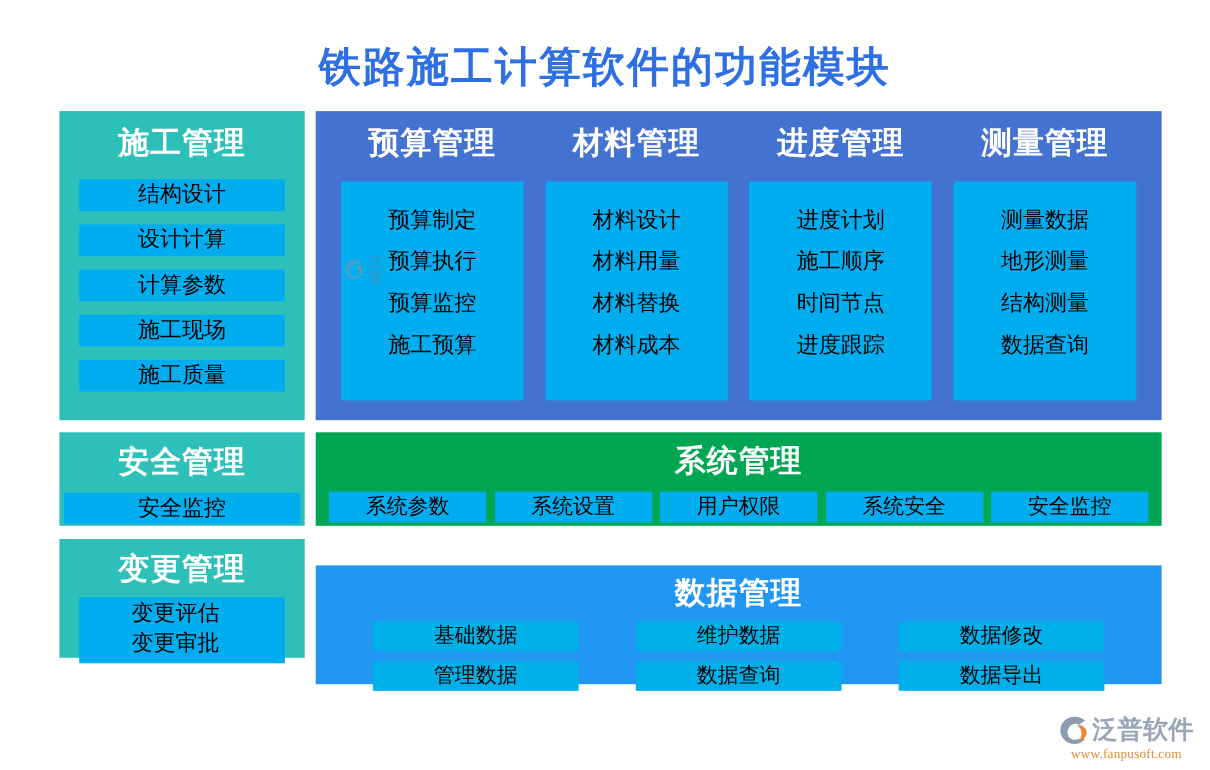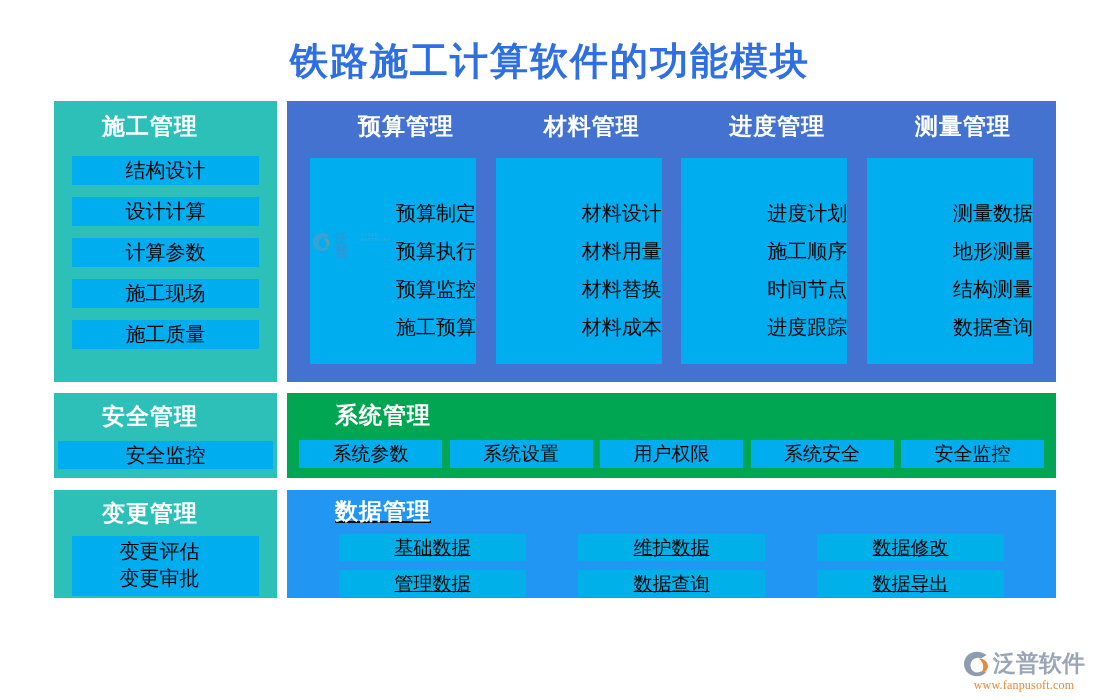--- a/index.html
+++ b/index.html
@@ -24,24 +24,23 @@
   }
 
   
   .panel{position:absolute;box-sizing:border-box;}
   .panel-teal{background:#2cc0b8;}
   .panel-indigo{background:#4472d0;}
   .panel-green{background:#00a651;}
   .panel-blue{background:#2196f3;}
 
   .panel-head{
-    color:#ffffff;font-weight:bold;
-    font-size:23px;letter-spacing:1px;
-    font-family:"Liberation Serif","DejaVu Serif",serif;
-    padding-left:48px;
+    text-align:center;color:#ffffff;font-weight:bold;
+    font-size:28px;letter-spacing:1px;
+    font-family:"Liberation Serif","DejaVu Serif",serif;
   }
 
   
   .chip{
     background:#00aeef;color:#000000;
     text-align:center;font-size:20px;
     font-family:"Liberation Serif","DejaVu Serif",serif;
     box-sizing:border-box;
   }
 
@@ -53,22 +52,22 @@
 
   #row1-right{left:287px;top:101px;width:769px;height:281px;}
   #row1-right .cols{
     position:absolute;left:0;top:0;width:769px;height:281px;
     display:flex;justify-content:space-between;padding:0 23px;box-sizing:border-box;
   }
   .mod-col{width:166px;display:flex;flex-direction:column;}
   .mod-col .panel-head{margin-top:10px;margin-bottom:0;}
   .mod-body{
     margin-top:16px;background:#00aeef;flex:1;margin-bottom:18px;
-    display:flex;flex-direction:column;align-items:flex-end;
-    padding-top:36px;box-sizing:border-box;
+    display:flex;flex-direction:column;align-items:center;
+    padding-top:16px;box-sizing:border-box;
   }
   .mod-item{
     font-size:20px;color:#000;line-height:38px;
     font-family:"Liberation Serif","DejaVu Serif",serif;
   }
 
   
   #row2-left{left:54px;top:393px;width:223px;height:85px;}
   #row2-left .panel-head{margin-top:8px;}
   #row2-left .chip-list{margin-top:9px;padding:0 4px;}
@@ -90,38 +89,38 @@
   #row3-left{left:54px;top:490px;width:223px;height:108px;}
   #row3-left .panel-head{margin-top:8px;}
   #row3-left .chip-list{margin-top:7px;padding:0 18px;}
   #row3-left .chip-multi{
     background:#00aeef;color:#000;text-align:center;
     font-size:20px;padding:2px 12px 4px 0;
     font-family:"Liberation Serif","DejaVu Serif",serif;
   }
   .chip-multi div{line-height:27px;}
 
-  #row3-right{left:287px;top:490px;width:769px;height:108px;text-decoration:underline;}
+  #row3-right{left:287px;top:514px;width:769px;height:108px;}
   #row3-right .panel-head{margin-top:6px;}
   .data-grid{
     display:grid;grid-template-columns:repeat(3,1fr);
     row-gap:9px;column-gap:52px;
     padding:7px 52px 0 52px;box-sizing:border-box;
   }
   .data-chip{
     background:#00b0e8;color:#000;font-size:19px;
     height:27px;line-height:27px;text-align:center;
     font-family:"Liberation Serif","DejaVu Serif",serif;
   }
 
   
   .watermark{
     position:absolute;left:312px;top:232px;
     width:92px;height:26px;opacity:.45;pointer-events:none;
-    display:flex;
+    display:flex;align-items:center;
   }
   .watermark .wm-mark{width:20px;height:20px;flex:0 0 20px;}
   .watermark .wm-text{
     font-size:13px;color:#5b7fb5;font-weight:bold;margin-left:3px;
     font-family:"Liberation Serif","DejaVu Serif",serif;line-height:1;
   }
   .watermark .wm-sub{
     font-size:5px;color:#8aa6cc;margin-left:3px;letter-spacing:.5px;
   }
 

